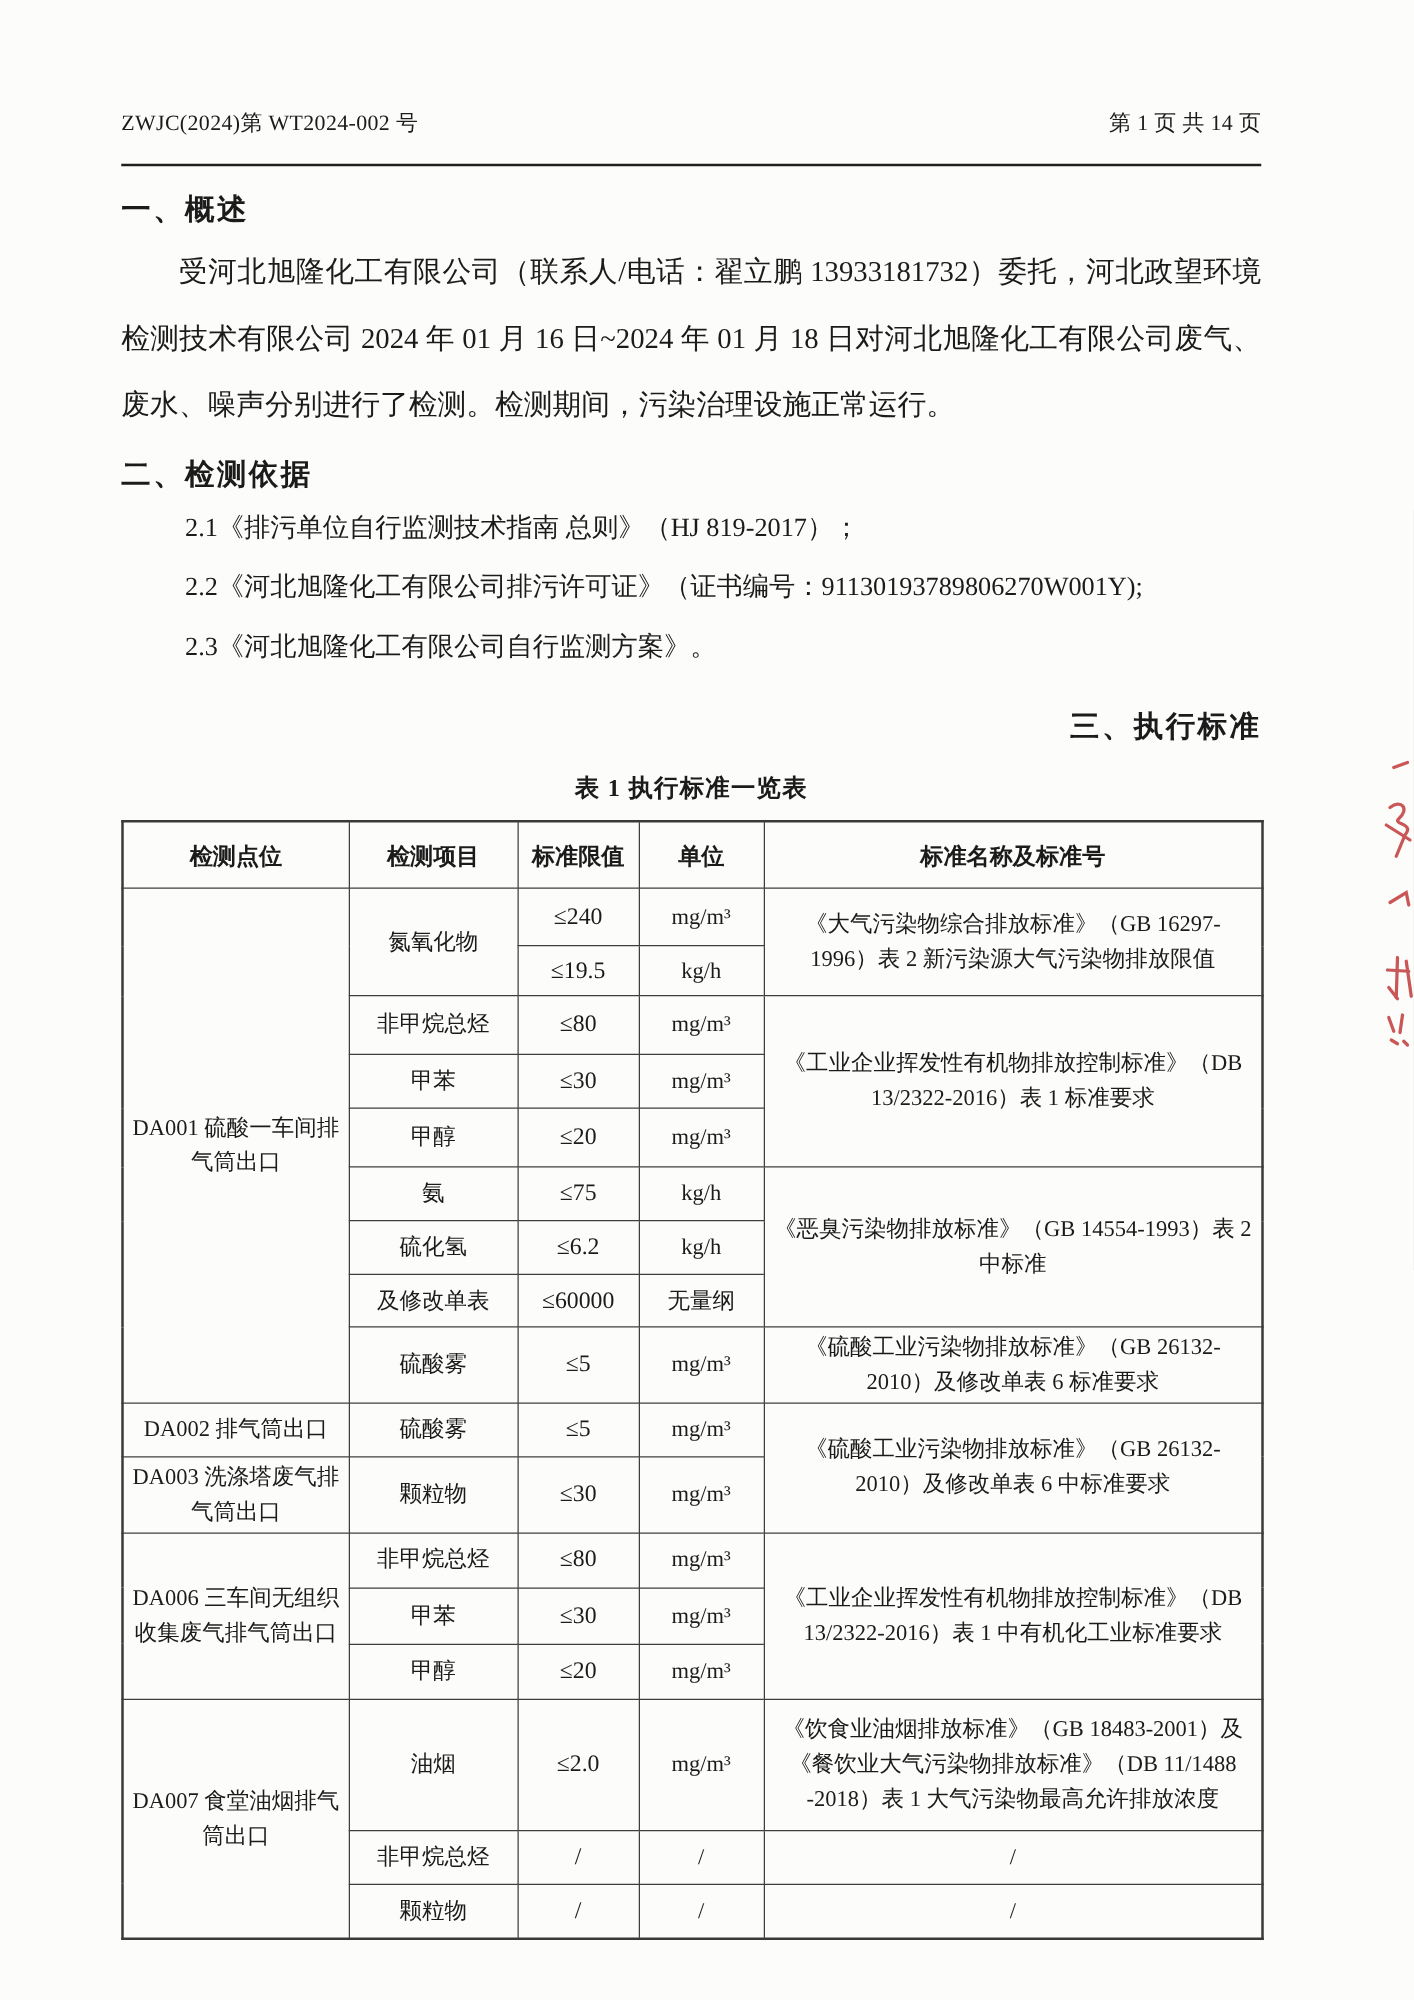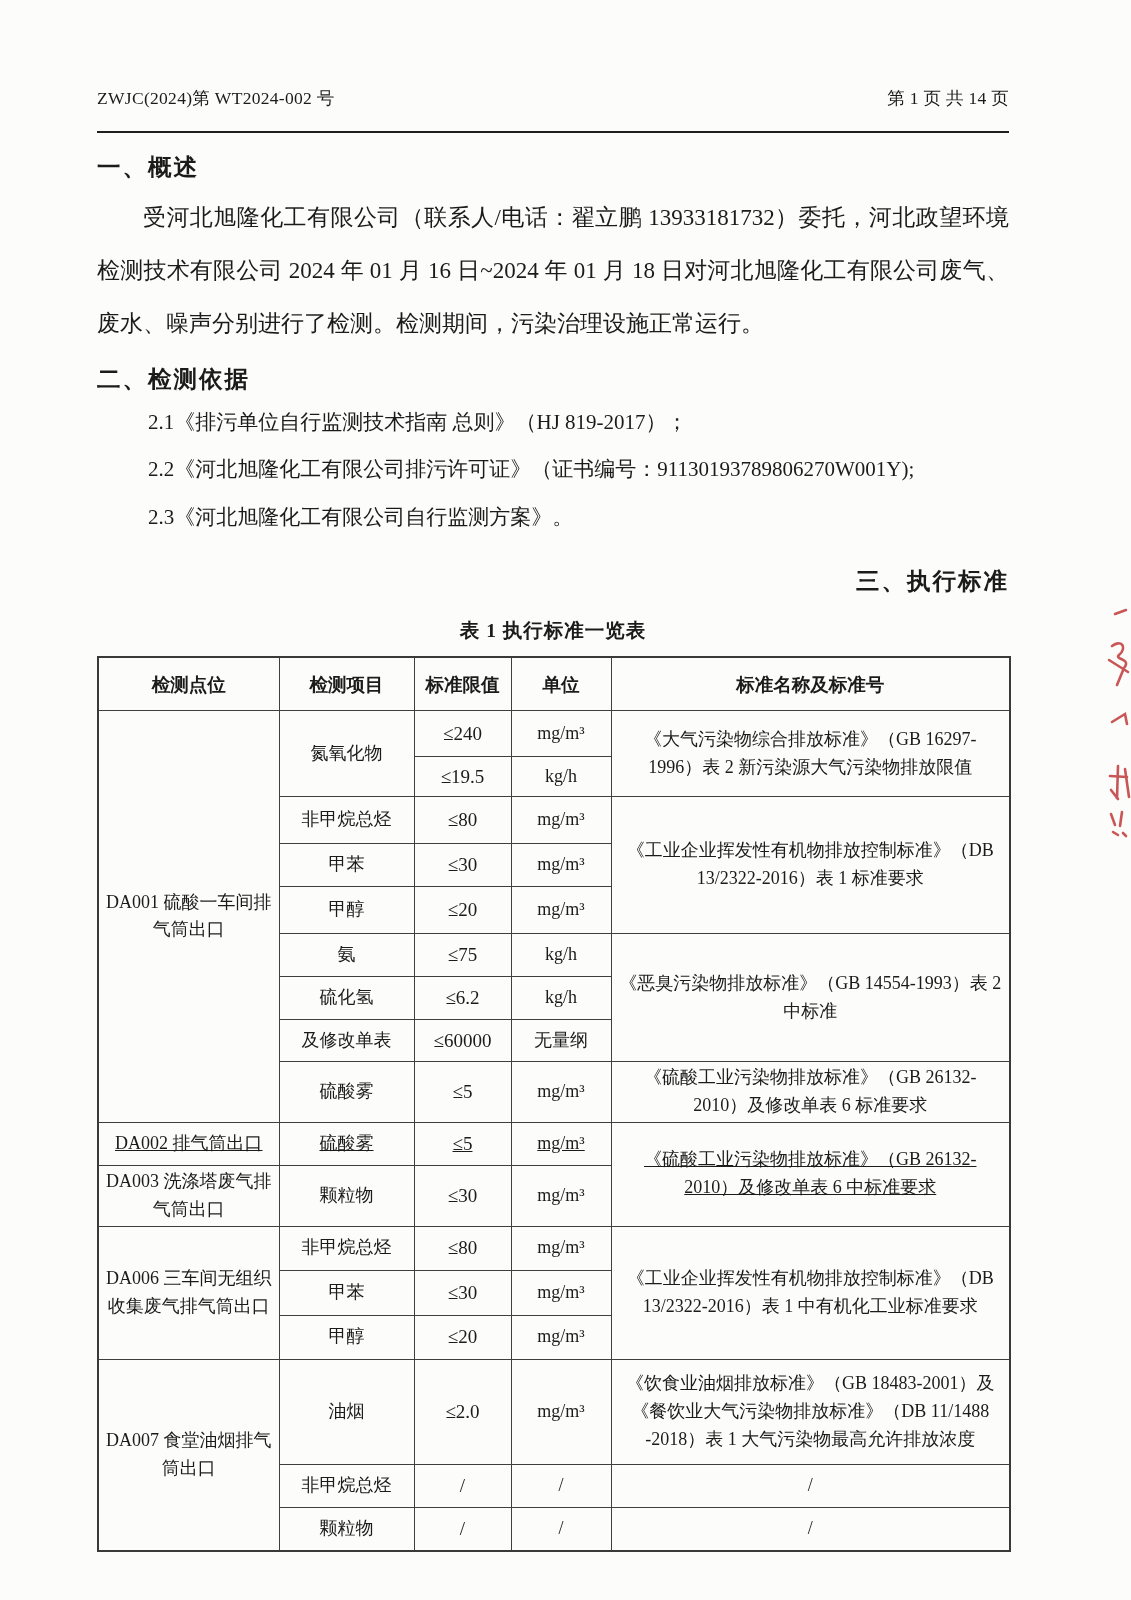--- a/index.html
+++ b/index.html
@@ -147,21 +147,21 @@
           <td>及修改单表</td>
           <td class="limit">≤60000</td>
           <td>无量纲</td>
         </tr>
         <tr style="height:56px;">
           <td>硫酸雾</td>
           <td class="limit">≤5</td>
           <td>mg/m³</td>
           <td>《硫酸工业污染物排放标准》（GB 26132-2010）及修改单表 6 标准要求</td>
         </tr>
-        <tr style="height:43px;text-decoration:underline;">
+        <tr style="height:43px;">
           <td>DA002 排气筒出口</td>
           <td>硫酸雾</td>
           <td class="limit">≤5</td>
           <td>mg/m³</td>
           <td rowspan="2">《硫酸工业污染物排放标准》（GB 26132-2010）及修改单表 6 中标准要求</td>
         </tr>
         <tr style="height:52px;">
           <td>DA003 洗涤塔废气排气筒出口</td>
           <td>颗粒物</td>
           <td class="limit">≤30</td>

